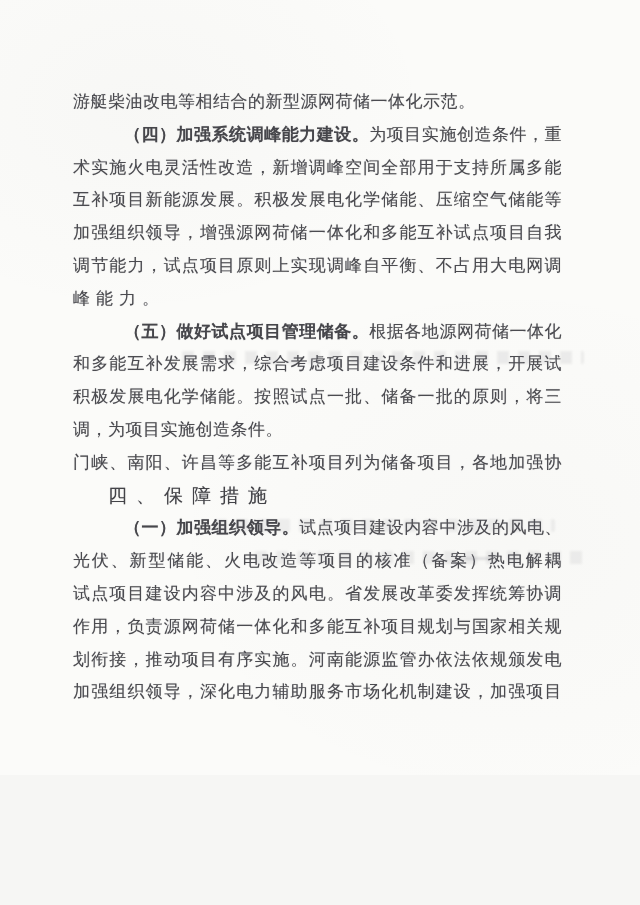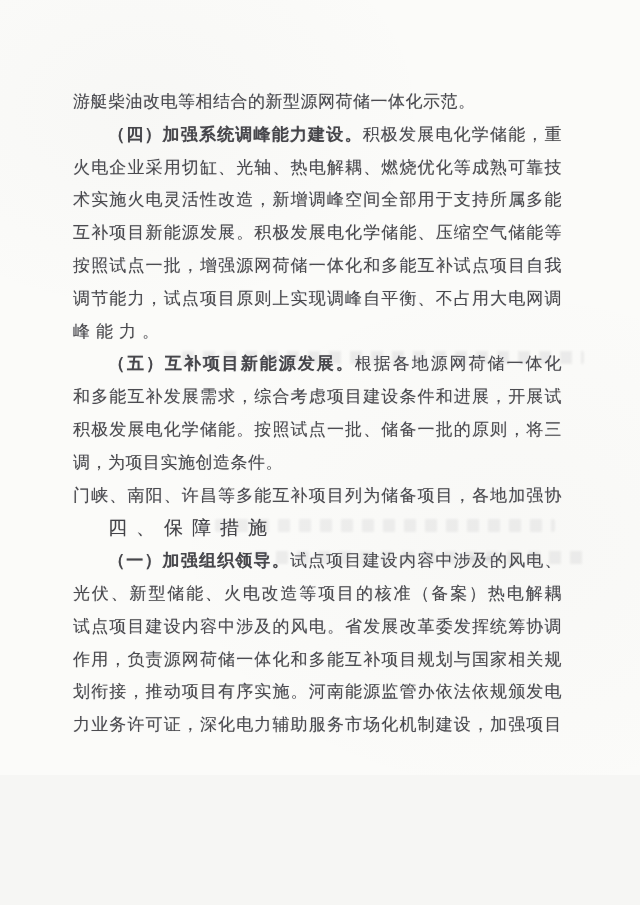--- a/index.html
+++ b/index.html
@@ -36,20 +36,21 @@
   .line.fill {
     text-align: justify;
     text-align-last: justify;
   }
   .line.indent { padding-left: 35px; }
   .line.wide { letter-spacing: 6px; }
   span.lead {
     font-weight: 700;
     font-family: "Liberation Sans", sans-serif;
     color: #46464b;
+    margin-left: 16px;
   }
   span.heading {
     font-weight: 400;
     font-family: "Liberation Sans", sans-serif;
     font-size: 19px;
     letter-spacing: 9px;
     color: #434348;
   }
   .page-number {
     position: absolute;
@@ -82,39 +83,38 @@
     filter: blur(1px);
     left: 458px; top: 557px; width: 36px; opacity: 0.6;
   }
 </style>
 </head>
 <body>
 
 <div class="page">
   <div class="body-text">
       <div class="line"><span>游艇柴油改电等相结合的新型源网荷储一体化示范。</span></div>
-      <div class="line fill indent"><span class="lead">（四）加强系统调峰能力建设。</span><span>积极发展电化学储能，重</span></div>
-      <div class="line fill"><span>火电企业采用切缸、光轴、热电解耦、燃烧优化等成熟可靠技</span></div>
+      <div class="line fill indent"><span class="lead">（四）加强系统调峰能力建设。</span><span>为项目实施创造条件，重</span></div>
       <div class="line fill"><span>术实施火电灵活性改造，新增调峰空间全部用于支持所属多能</span></div>
       <div class="line fill"><span>互补项目新能源发展。积极发展电化学储能、压缩空气储能等</span></div>
-      <div class="line fill"><span>按照试点一批，增强源网荷储一体化和多能互补试点项目自我</span></div>
+      <div class="line fill"><span>加强组织领导，增强源网荷储一体化和多能互补试点项目自我</span></div>
       <div class="line fill"><span>调节能力，试点项目原则上实现调峰自平衡、不占用大电网调</span></div>
       <div class="line wide"><span>峰能力。</span></div>
-      <div class="line fill indent"><span class="lead">（五）互补项目新能源发展。</span><span>根据各地源网荷储一体化</span></div>
+      <div class="line fill indent"><span class="lead">（五）做好试点项目管理储备。</span><span>根据各地源网荷储一体化</span></div>
       <div class="line fill"><span>和多能互补发展需求，综合考虑项目建设条件和进展，开展试</span></div>
       <div class="line fill"><span>积极发展电化学储能。按照试点一批、储备一批的原则，将三</span></div>
       <div class="line"><span>调，为项目实施创造条件。</span></div>
       <div class="line fill"><span>门峡、南阳、许昌等多能互补项目列为储备项目，各地加强协</span></div>
       <div class="line indent"><span class="heading">四、保障措施</span></div>
       <div class="line fill indent"><span class="lead">（一）加强组织领导。</span><span>试点项目建设内容中涉及的风电、</span></div>
       <div class="line fill"><span>光伏、新型储能、火电改造等项目的核准（备案）热电解耦</span></div>
       <div class="line fill"><span>试点项目建设内容中涉及的风电。省发展改革委发挥统筹协调</span></div>
       <div class="line fill"><span>作用，负责源网荷储一体化和多能互补项目规划与国家相关规</span></div>
       <div class="line fill"><span>划衔接，推动项目有序实施。河南能源监管办依法依规颁发电</span></div>
-      <div class="line fill"><span>力业务许可证，深化电力辅助服务市场化机制建设，加强项目</span></div>
+      <div class="line fill"><span>加强组织领导，深化电力辅助服务市场化机制建设，加强项目</span></div>
     </div>
 
   <div class="artifact a1"></div>
   <div class="artifact a2"></div>
   <div class="artifact a3"></div>
   <div class="artifact dash"></div>
 
   <div class="page-number">— 5 —</div>
 </div>
 

